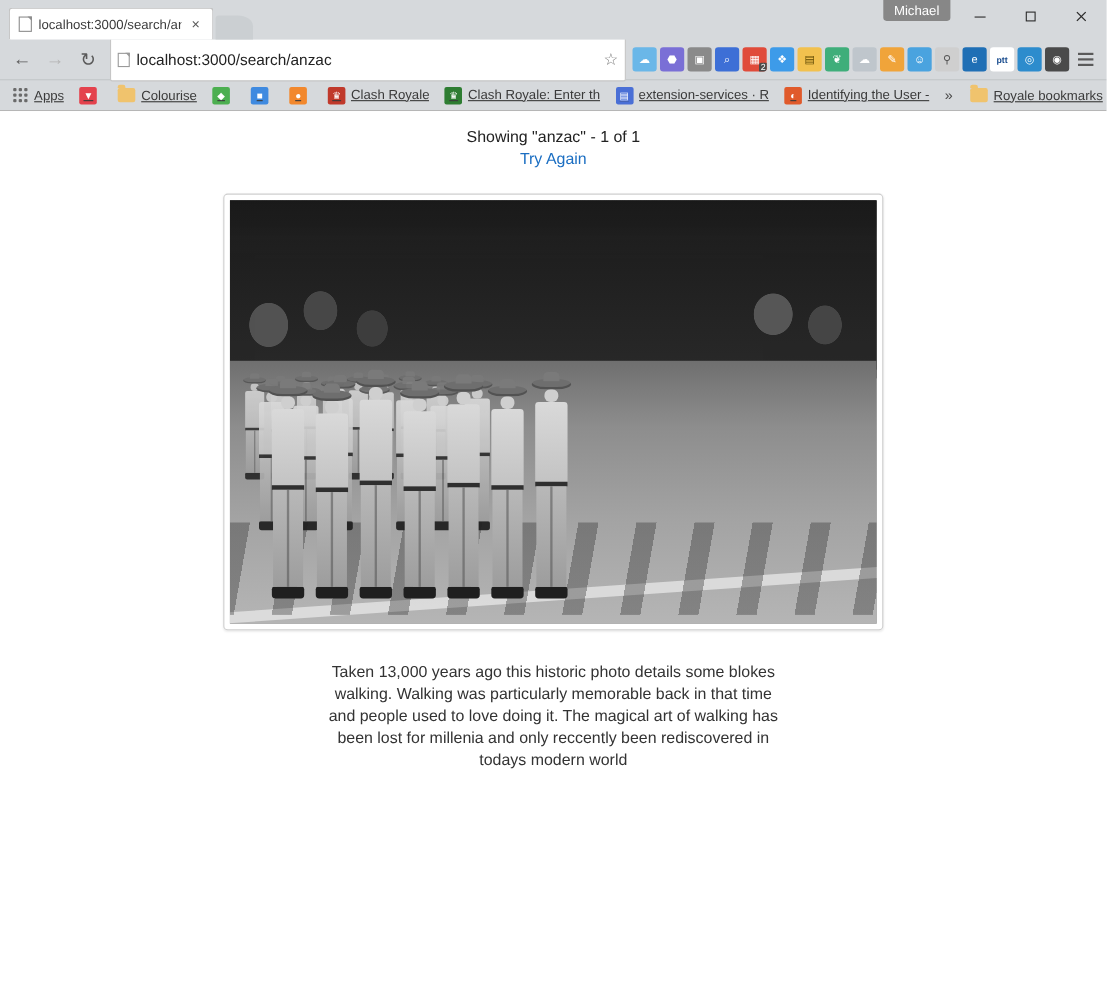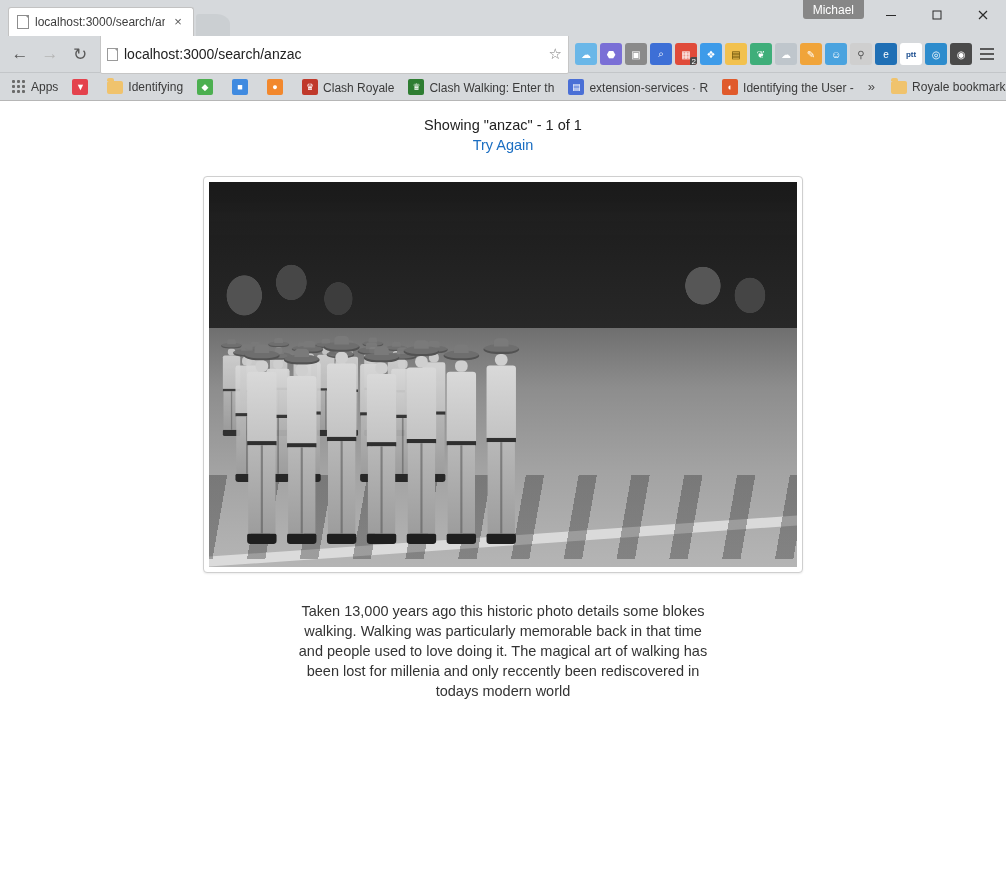--- a/index.html
+++ b/index.html
@@ -210,26 +210,27 @@
     align-items: center;
     padding: 0 6px;
     gap: 2px;
     font-size: 12px;
     color: #3a3a3a;
     white-space: nowrap;
     overflow: hidden;
   }
   .bm {
     display: flex;
-    align-items: flex-end;
+    align-items: flex-start;
     gap: 5px;
     padding: 3px 6px;
     border-radius: 2px;
     flex: 0 0 auto;
     max-width: 200px;
+    text-decoration: underline;
   }
   .bm .lbl {
     overflow: hidden;
     text-overflow: clip;
     white-space: nowrap;
   }
   .bmico {
     width: 16px; height: 16px;
     border-radius: 2px;
     display: flex; align-items: center; justify-content: center;
@@ -526,21 +527,21 @@
       <span class="lbl">Apps</span>
     </div>
 
     <div class="bm">
       <span class="bmico" style="background:#e4424d">▼</span>
       <span class="lbl"></span>
     </div>
 
     <div class="bm">
       <span class="folder"></span>
-      <span class="lbl">Identifying</span>
+      <span class="lbl">Colourise</span>
     </div>
 
     <div class="bm">
       <span class="bmico" style="background:#4caf50">◆</span>
       <span class="lbl"></span>
     </div>
 
     <div class="bm">
       <span class="bmico" style="background:#3f8ae0">■</span>
       <span class="lbl"></span>
@@ -551,21 +552,21 @@
       <span class="lbl"></span>
     </div>
 
     <div class="bm">
       <span class="bmico" style="background:#c0392b">♛</span>
       <span class="lbl">Clash Royale</span>
     </div>
 
     <div class="bm">
       <span class="bmico" style="background:#2e7d32">♛</span>
-      <span class="lbl">Clash Walking: Enter th</span>
+      <span class="lbl">Clash Royale: Enter th</span>
     </div>
 
     <div class="bm">
       <span class="bmico" style="background:#4a6fd6">▤</span>
       <span class="lbl">extension-services · R</span>
     </div>
 
     <div class="bm">
       <span class="bmico" style="background:#e05a2b">◐</span>
       <span class="lbl">Identifying the User -</span>

